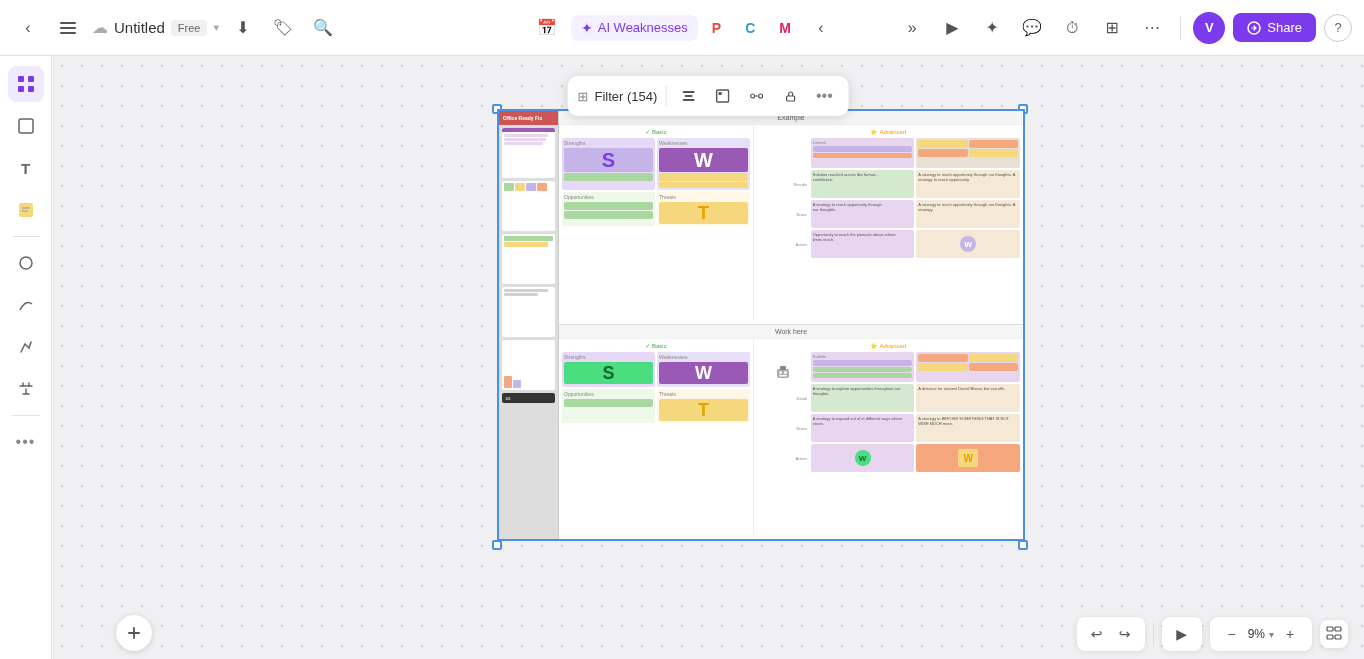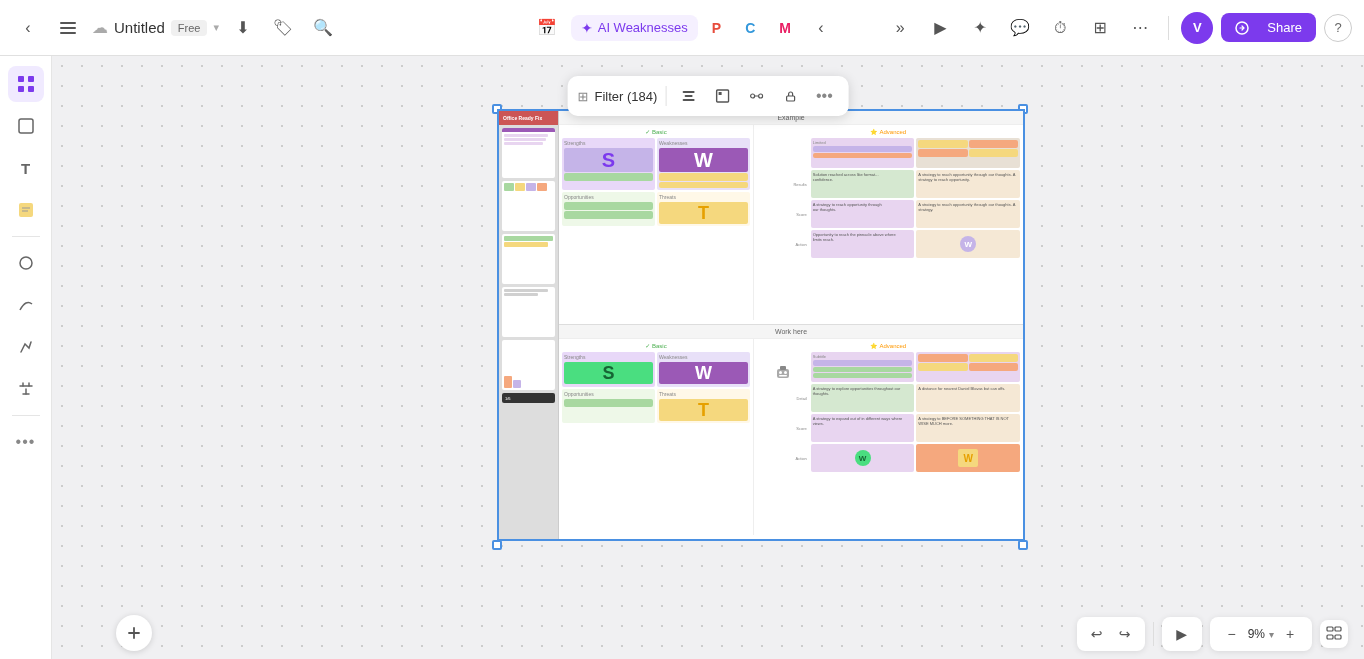--- a/index.html
+++ b/index.html
@@ -30,21 +30,21 @@
 
     .nav-app-btn {
       display: flex; align-items: center; gap: 5px; padding: 5px 10px;
       border-radius: 8px; border: none; background: transparent; cursor: pointer; font-size: 13px; color: #444;
     }
     .nav-app-btn.active { background: #f5f0ff; color: #7c3aed; }
 
     .toolbar-sep { width: 1px; height: 24px; background: #ddd; margin: 0 4px; }
 
     .share-btn {
-      display: flex; align-items: center; gap: 18px; padding: 7px 14px;
+      display: flex; align-items: center; gap: 6px; padding: 7px 14px;
       background: #7c3aed; color: white; border: none; border-radius: 8px;
       cursor: pointer; font-size: 13px; font-weight: 500;
     }
     .avatar-btn {
       width: 32px; height: 32px; border-radius: 50%; background: #7c3aed;
       display: flex; align-items: center; justify-content: center;
       color: white; font-size: 13px; font-weight: 600; border: none; cursor: pointer;
     }
     .help-btn {
       width: 28px; height: 28px; border-radius: 50%; border: 1.5px solid #ccc;
@@ -247,21 +247,21 @@
       </svg>
     </button>
     <div class="sidebar-sep"></div>
     <button class="sidebar-icon" style="font-size:16px;letter-spacing:1px;color:#888">•••</button>
   </div>
 
   <div class="main-canvas">
 
     <div class="floating-toolbar">
       <span class="ft-icon">⊞</span>
-      <span class="ft-label">Filter (184)</span>
+      <span class="ft-label">Filter (154)</span>
       <div class="ft-sep"></div>
       <button class="ft-btn">
         <svg width="14" height="14" viewBox="0 0 14 14" fill="none">
             <rect x="1" y="2" width="12" height="2" rx="1" fill="#555"></rect>
             <rect x="3" y="6" width="8" height="2" rx="1" fill="#555"></rect>
             <rect x="1" y="10" width="12" height="2" rx="1" fill="#555"></rect>
           </svg>
       </button>
       <button class="ft-btn">
         <svg width="14" height="14" viewBox="0 0 14 14" fill="none">

